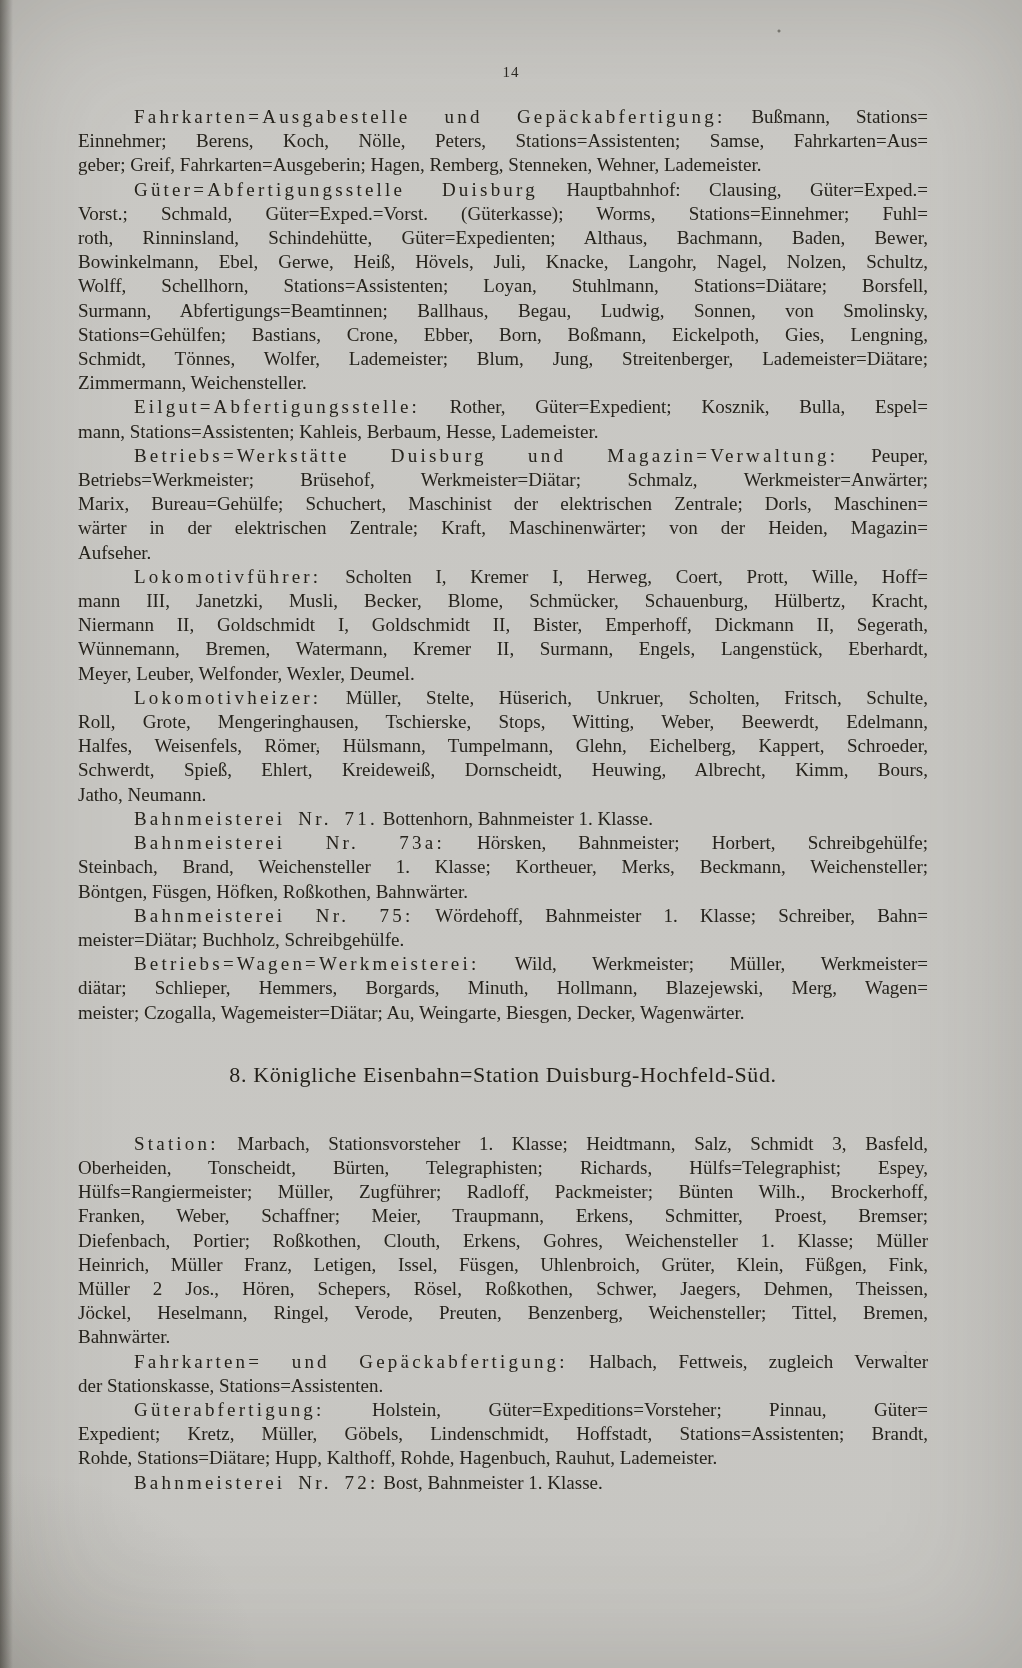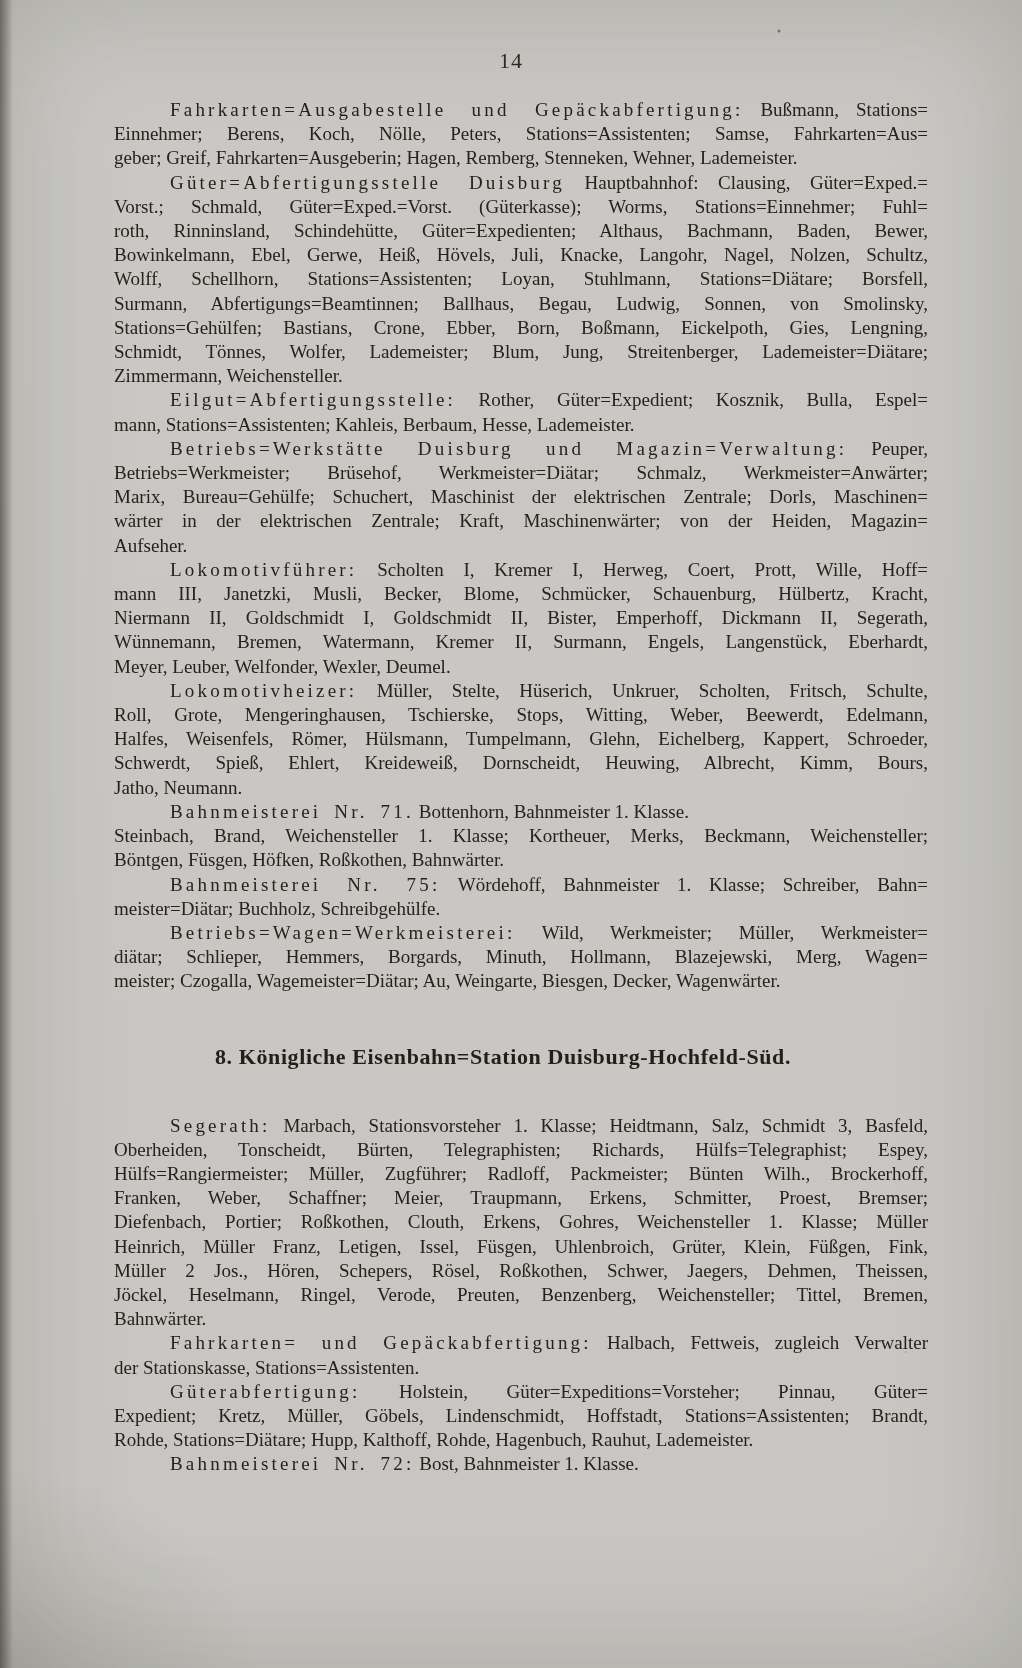--- a/index.html
+++ b/index.html
@@ -25,52 +25,51 @@
   .vignette {
     position: absolute; inset: 0;
     box-shadow: inset 0 0 130px rgba(62,58,48,0.22);
     pointer-events: none;
   }
   .edge-left {
     position: absolute; left: 0; top: 0; bottom: 0; width: 13px;
     background: linear-gradient(to right, rgba(28,26,20,0.5), rgba(28,26,20,0));
   }
   .page-number {
-    padding-top: 48px;
+    padding-top: 64px;
     text-align: center;
-    font-size: 22px;
+    font-size: 15px;
     letter-spacing: 1px;
     color: #2c2922;
   }
   .text-block {
     margin: 24px 94px 0 78px;
     font-size: 19px;
     line-height: 24.2px;
   }
   .paragraph { margin: 0; }
   .line {
     text-align: justify;
     text-align-last: justify;
     min-height: 24.2px;
     white-space: normal;
-    margin-left: 36px;
   }
   .line.first { text-indent: 56px; }
   .line.last { text-align-last: left; }
   .lead {
     letter-spacing: 3.2px;
     word-spacing: 5px;
   }
   .section-heading {
-    font-weight: bold;
+    font-weight: normal;
     font-size: 22px;
     line-height: 34px;
     text-align: center;
     letter-spacing: 0.6px;
-    margin: 46px 0 40px 0;
+    margin: 33px 0 40px 0;
     color: #221f18;
   }
 </style>
 </head>
 <body>
 
 <div class="page">
   <div class="edge-left"></div>
   <div class="page-number">14</div>
   <div class="text-block">
@@ -112,35 +111,36 @@
         <div class="line first"><span class="lead">Lokomotivheizer:</span> Müller, Stelte, Hüserich, Unkruer, Scholten, Fritsch, Schulte,</div>
         <div class="line">Roll, Grote, Mengeringhausen, Tschierske, Stops, Witting, Weber, Beewerdt, Edelmann,</div>
         <div class="line">Halfes, Weisenfels, Römer, Hülsmann, Tumpelmann, Glehn, Eichelberg, Kappert, Schroeder,</div>
         <div class="line">Schwerdt, Spieß, Ehlert, Kreideweiß, Dornscheidt, Heuwing, Albrecht, Kimm, Bours,</div>
         <div class="line last">Jatho, Neumann.</div>
       </div>
       <div class="paragraph">
         <div class="line first last"><span class="lead">Bahnmeisterei Nr. 71.</span> Bottenhorn, Bahnmeister 1. Klasse.</div>
       </div>
       <div class="paragraph">
+        <div class="line first"><span class="lead">Bahnmeisterei Nr. 73a:</span> Hörsken, Bahnmeister; Horbert, Schreibgehülfe;</div>
         <div class="line">Steinbach, Brand, Weichensteller 1. Klasse; Kortheuer, Merks, Beckmann, Weichensteller;</div>
         <div class="line last">Böntgen, Füsgen, Höfken, Roßkothen, Bahnwärter.</div>
       </div>
       <div class="paragraph">
         <div class="line first"><span class="lead">Bahnmeisterei Nr. 75:</span> Wördehoff, Bahnmeister 1. Klasse; Schreiber, Bahn=</div>
         <div class="line last">meister=Diätar; Buchholz, Schreibgehülfe.</div>
       </div>
       <div class="paragraph">
         <div class="line first"><span class="lead">Betriebs=Wagen=Werkmeisterei:</span> Wild, Werkmeister; Müller, Werkmeister=</div>
         <div class="line">diätar; Schlieper, Hemmers, Borgards, Minuth, Hollmann, Blazejewski, Merg, Wagen=</div>
         <div class="line last">meister; Czogalla, Wagemeister=Diätar; Au, Weingarte, Biesgen, Decker, Wagenwärter.</div>
       </div>
       <div class="section-heading">8. Königliche Eisenbahn=Station Duisburg-Hochfeld-Süd.</div>
       <div class="paragraph">
-        <div class="line first"><span class="lead">Segerath:</span> Marbach, Stationsvorsteher 1. Klasse; Heidtmann, Salz, Schmidt 3, Basfeld,</div>
+        <div class="line first"><span class="lead">Station:</span> Marbach, Stationsvorsteher 1. Klasse; Heidtmann, Salz, Schmidt 3, Basfeld,</div>
         <div class="line">Oberheiden, Tonscheidt, Bürten, Telegraphisten; Richards, Hülfs=Telegraphist; Espey,</div>
         <div class="line">Hülfs=Rangiermeister; Müller, Zugführer; Radloff, Packmeister; Bünten Wilh., Brockerhoff,</div>
         <div class="line">Franken, Weber, Schaffner; Meier, Traupmann, Erkens, Schmitter, Proest, Bremser;</div>
         <div class="line">Diefenbach, Portier; Roßkothen, Clouth, Erkens, Gohres, Weichensteller 1. Klasse; Müller</div>
         <div class="line">Heinrich, Müller Franz, Letigen, Issel, Füsgen, Uhlenbroich, Grüter, Klein, Füßgen, Fink,</div>
         <div class="line">Müller 2 Jos., Hören, Schepers, Rösel, Roßkothen, Schwer, Jaegers, Dehmen, Theissen,</div>
         <div class="line">Jöckel, Heselmann, Ringel, Verode, Preuten, Benzenberg, Weichensteller; Tittel, Bremen,</div>
         <div class="line last">Bahnwärter.</div>
       </div>
       <div class="paragraph">

